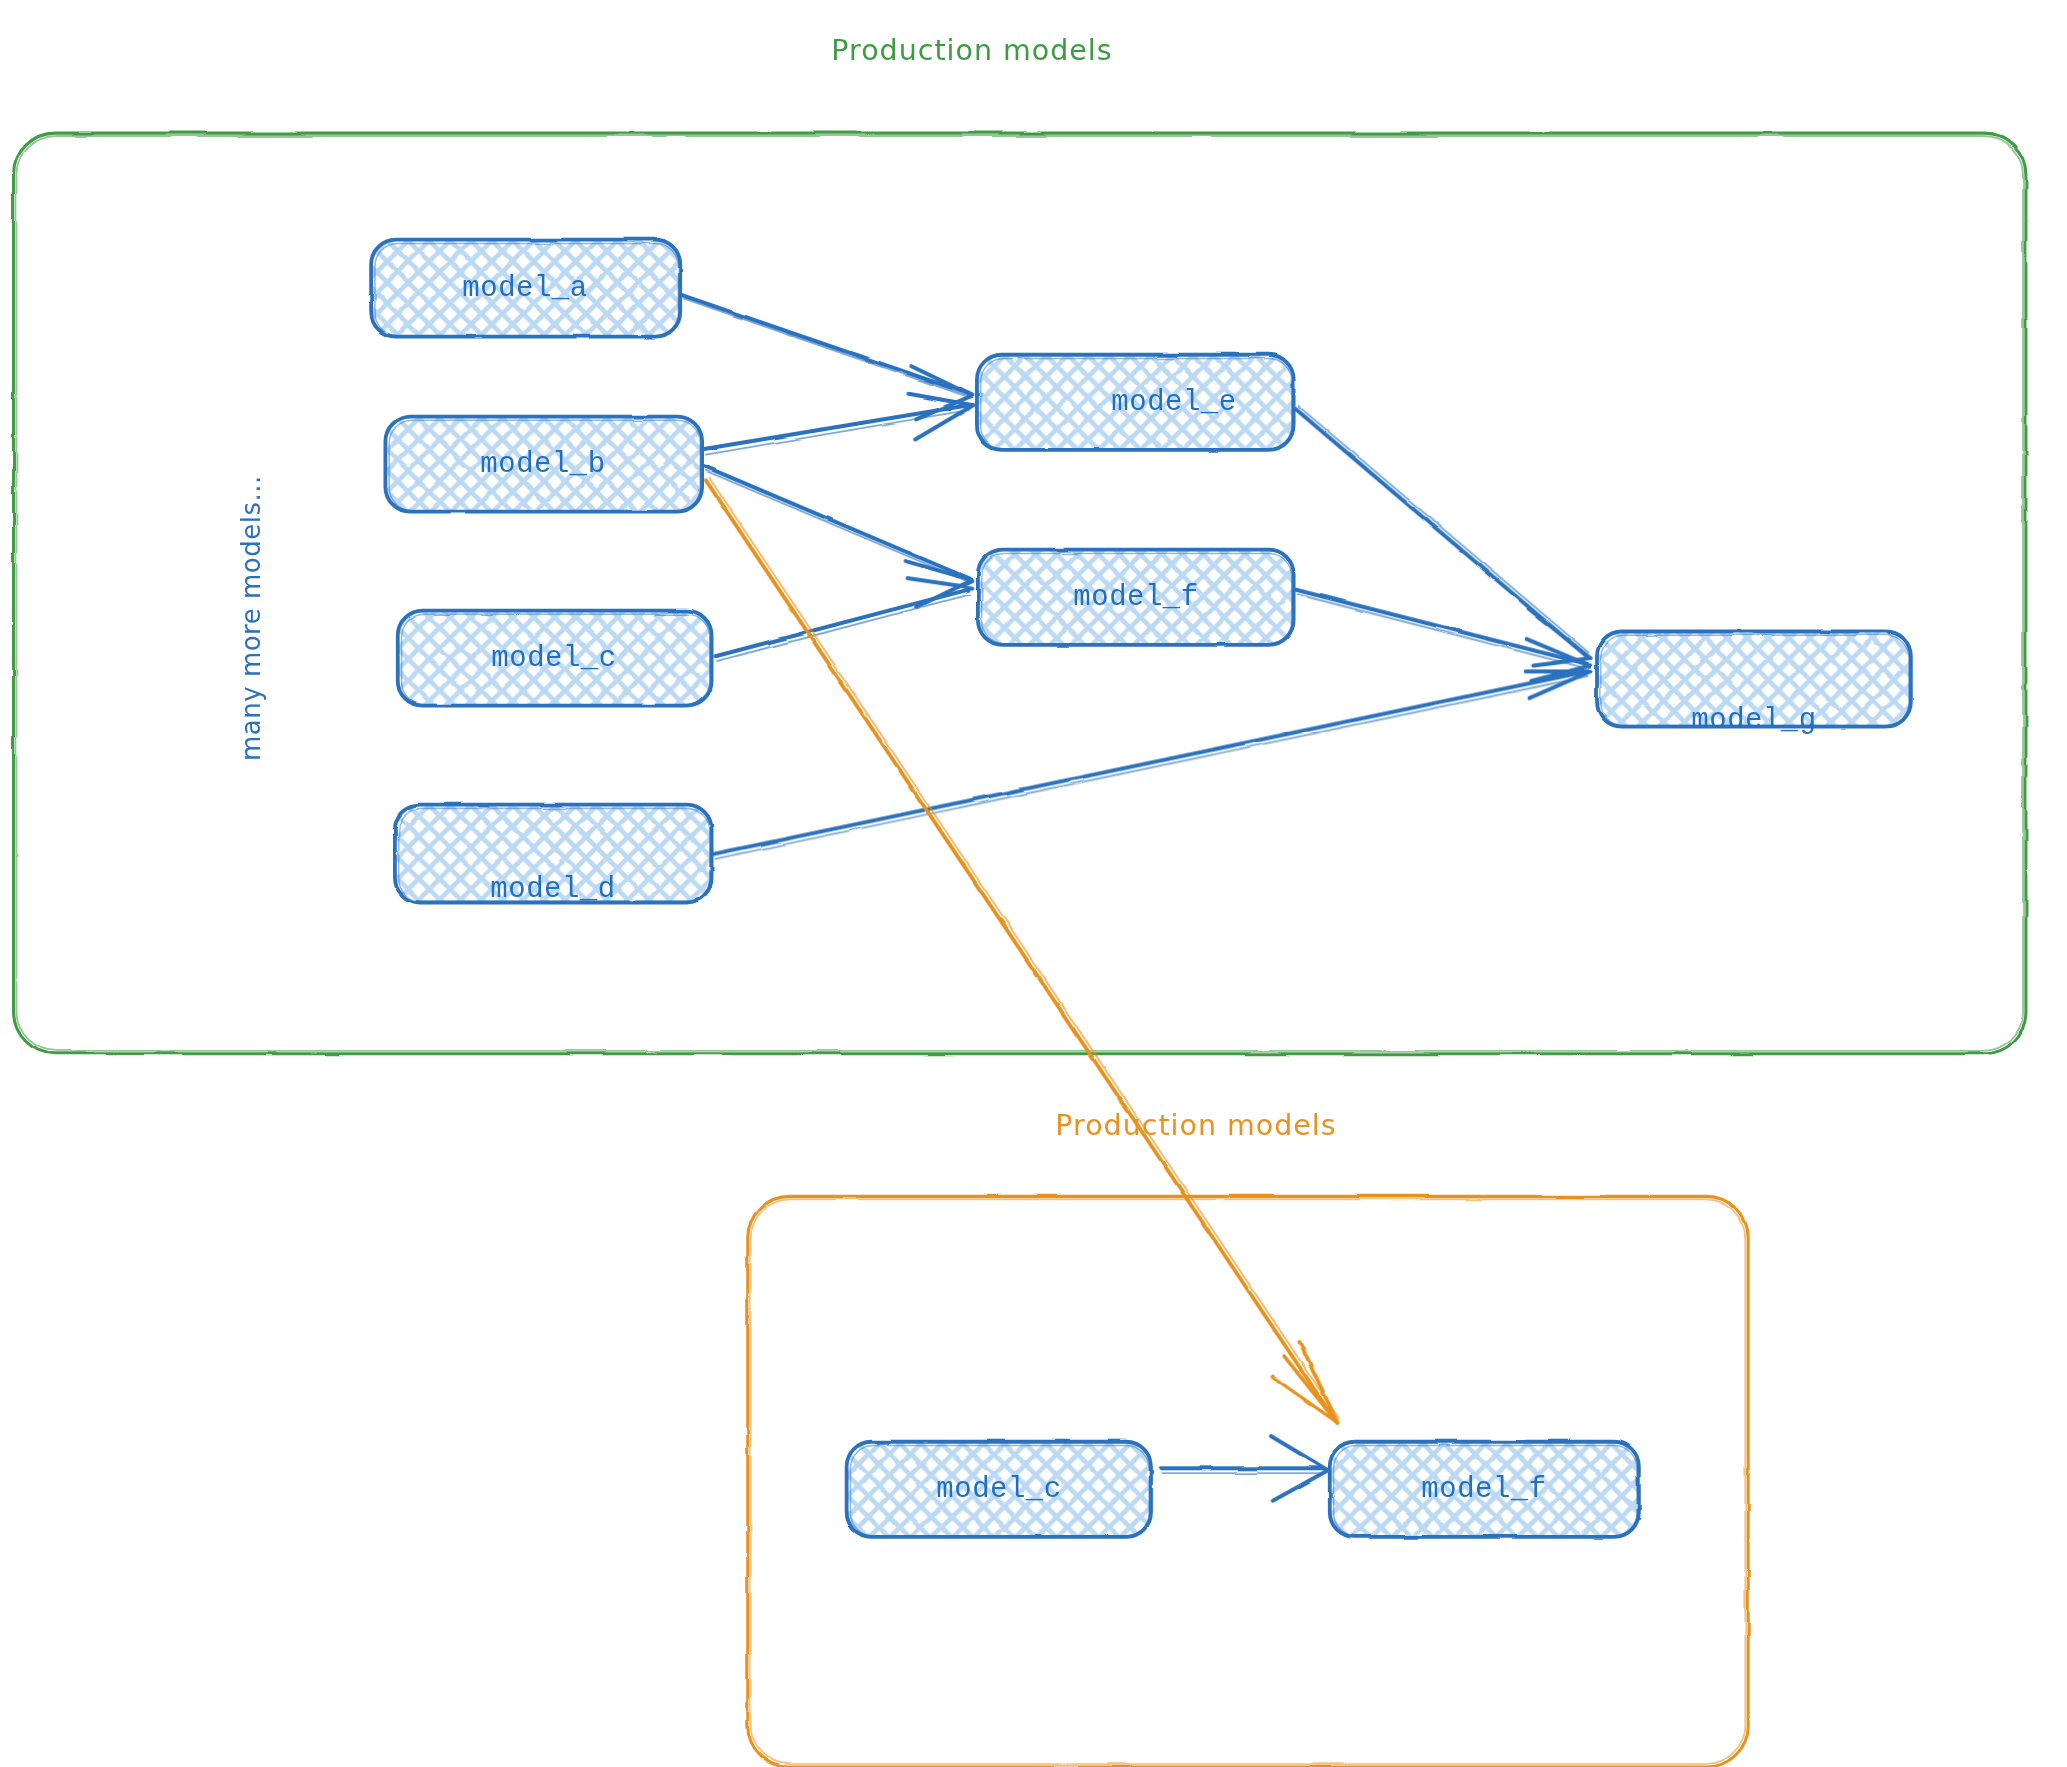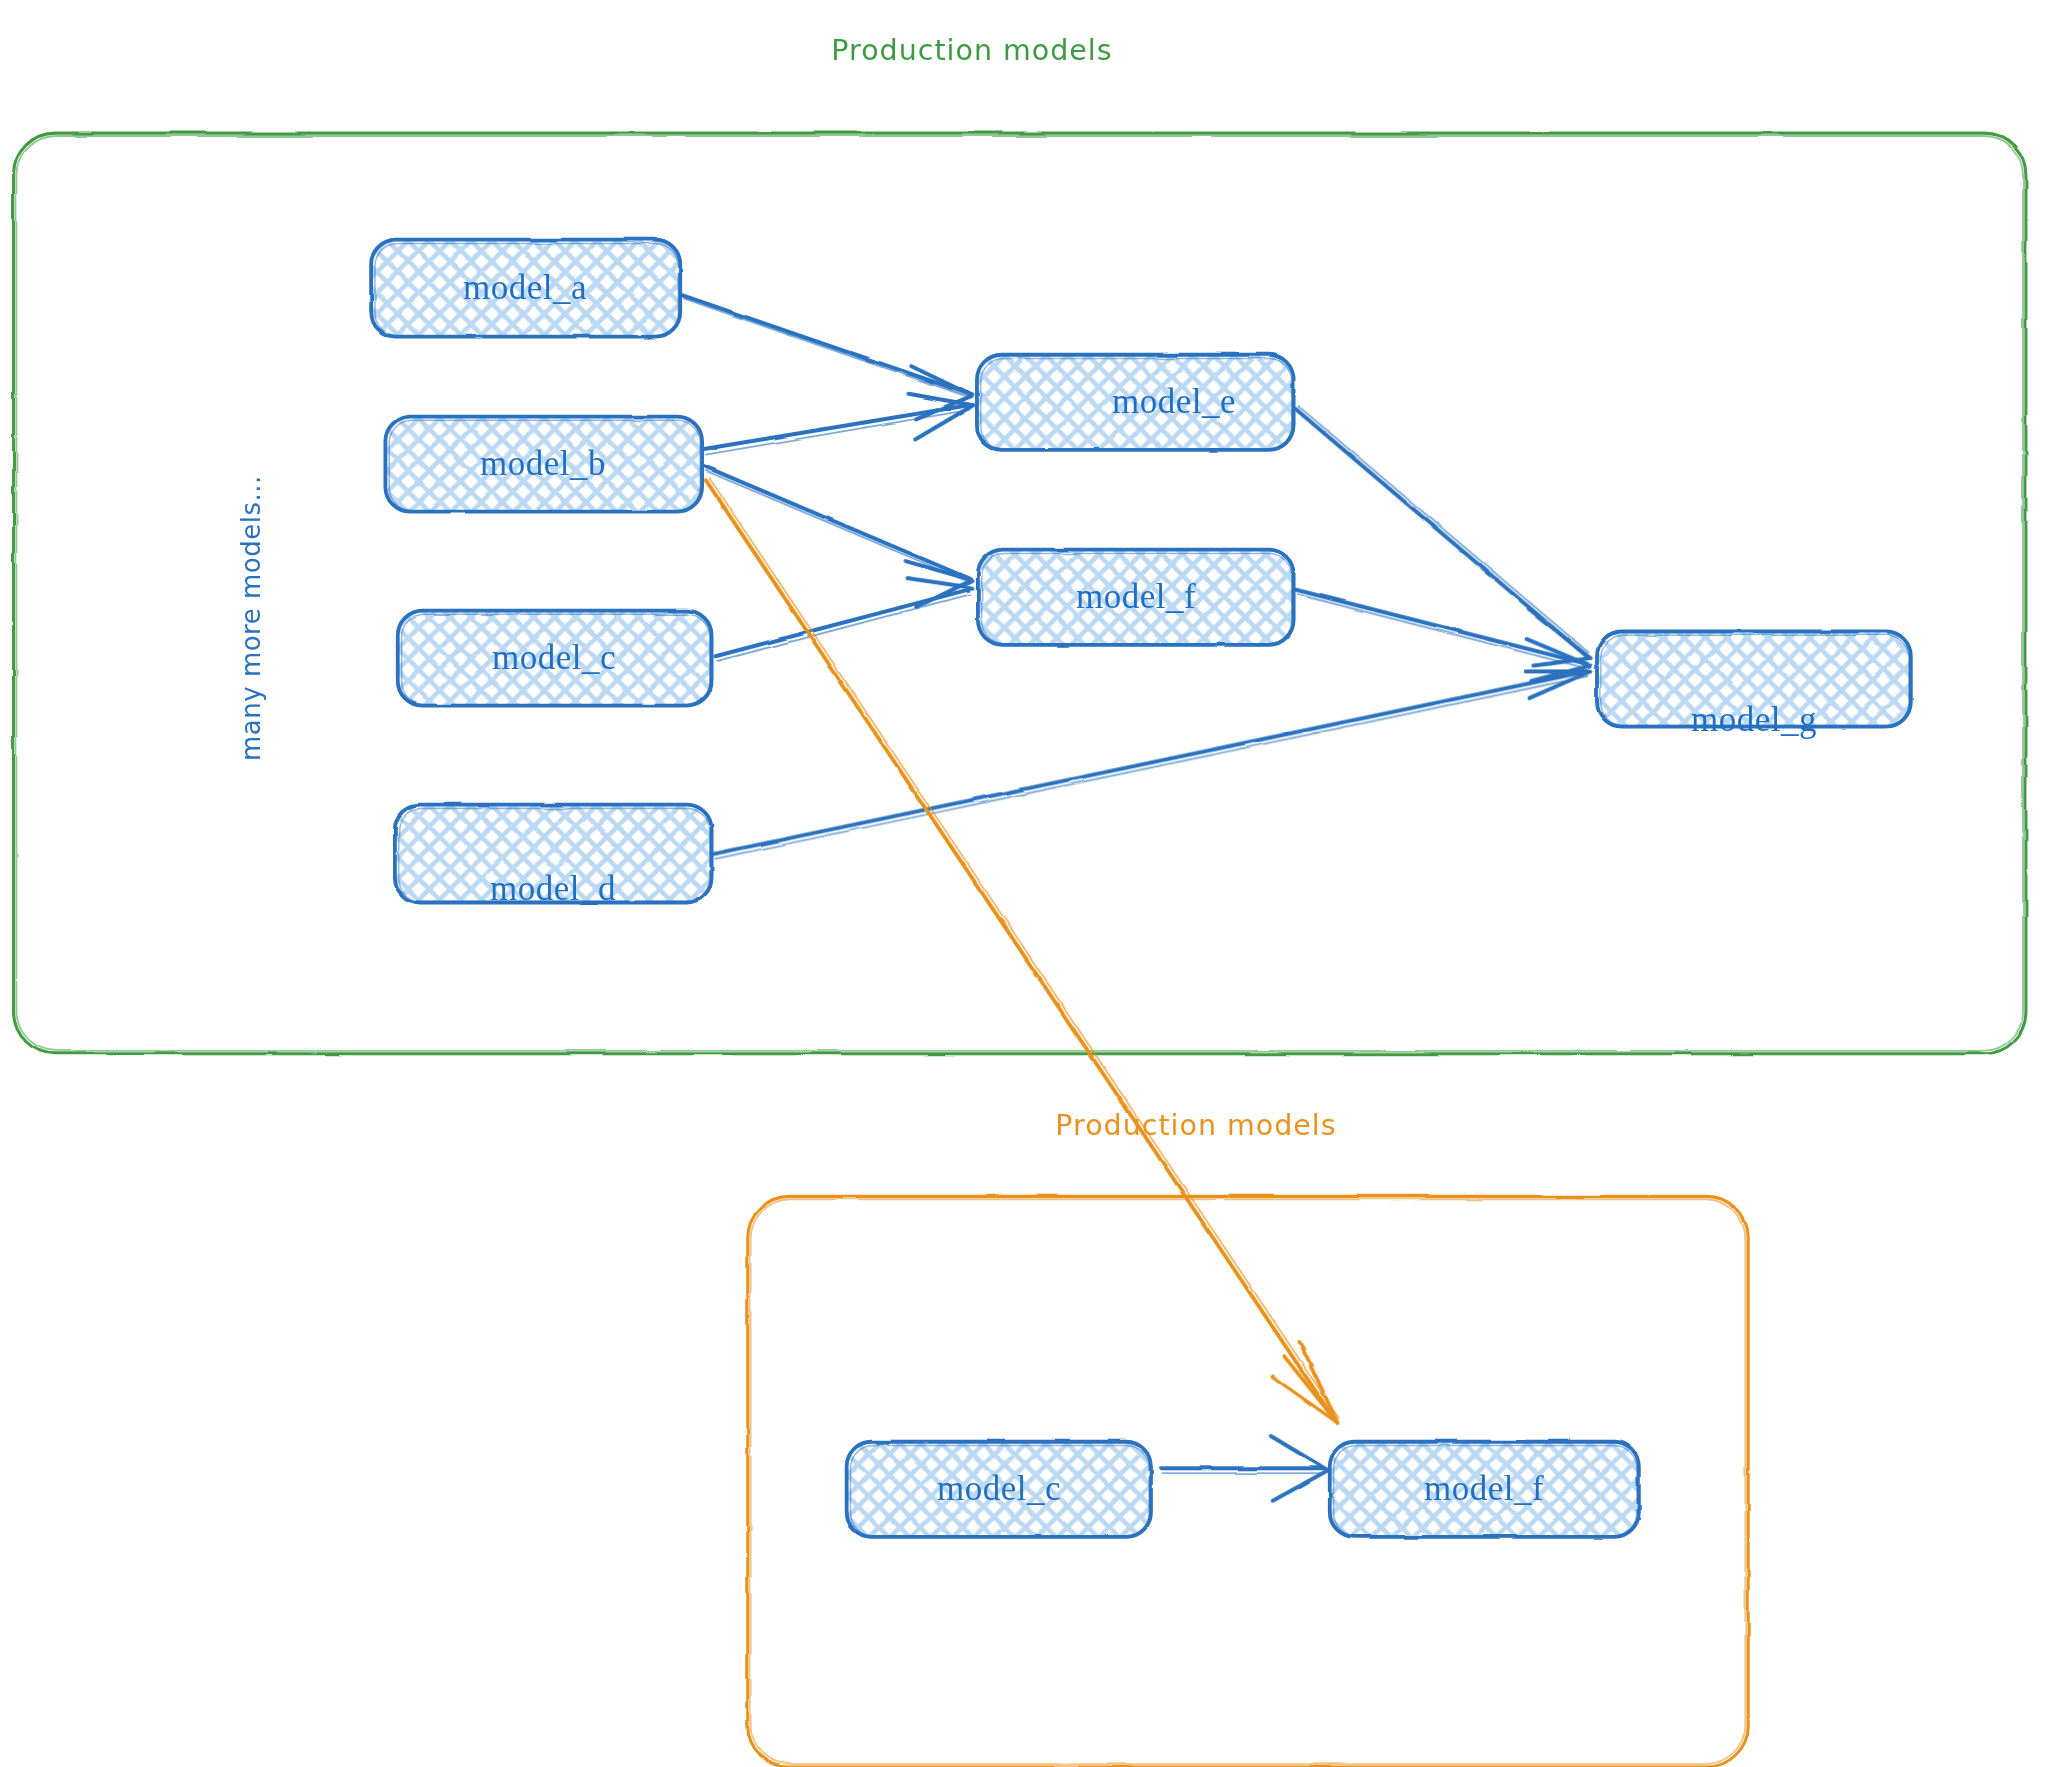--- a/index.html
+++ b/index.html
@@ -29,22 +29,22 @@
     font-weight: 500;
     letter-spacing: 1px;
     white-space: nowrap;
     transform: translateX(-50%);
   }
   .group-title.prod { color: #3f9b43; }
   .group-title.dev  { color: #e8921f; }
 
   .node-label {
     position: absolute;
-    font-family: Liberation Serif, serif;
-    font-size: 35px;
+    font-family: Liberation Mono, monospace;
+    font-size: 29px;
     font-weight: 500;
     color: #1f6fc4;
     white-space: nowrap;
     transform: translate(-50%, -50%);
     letter-spacing: 0.5px;
     pointer-events: none;
   }
   .side-note {
     position: absolute;
     font-family: "DejaVu Sans", sans-serif;

